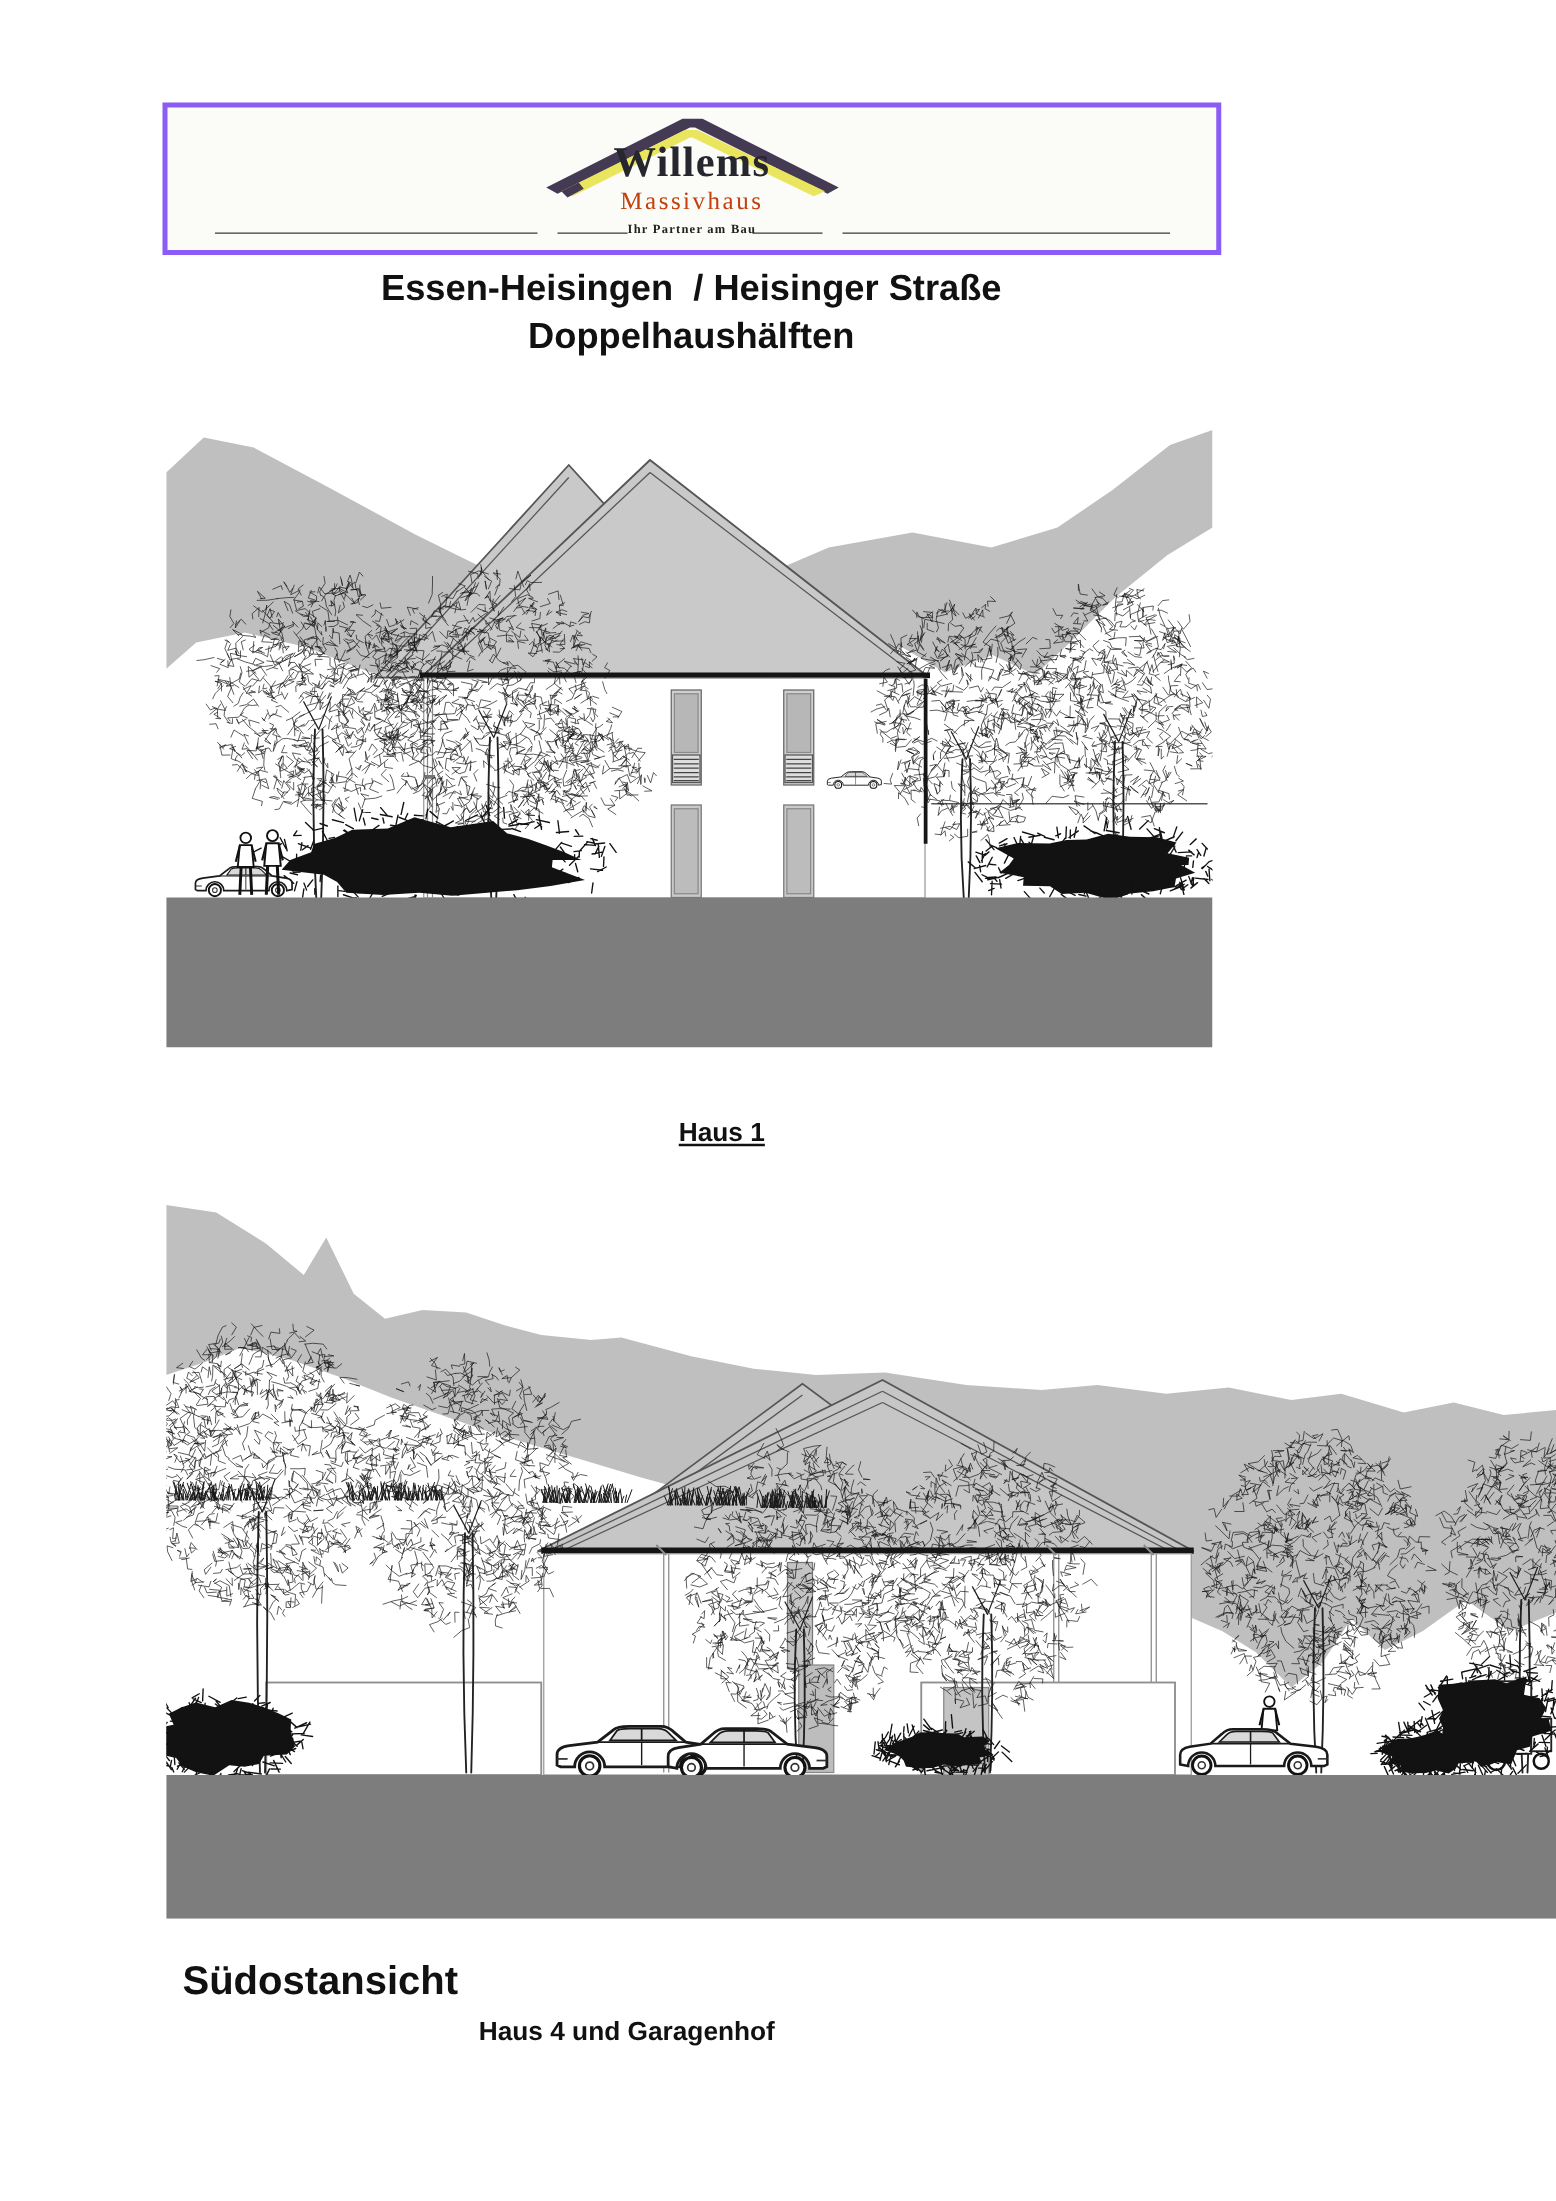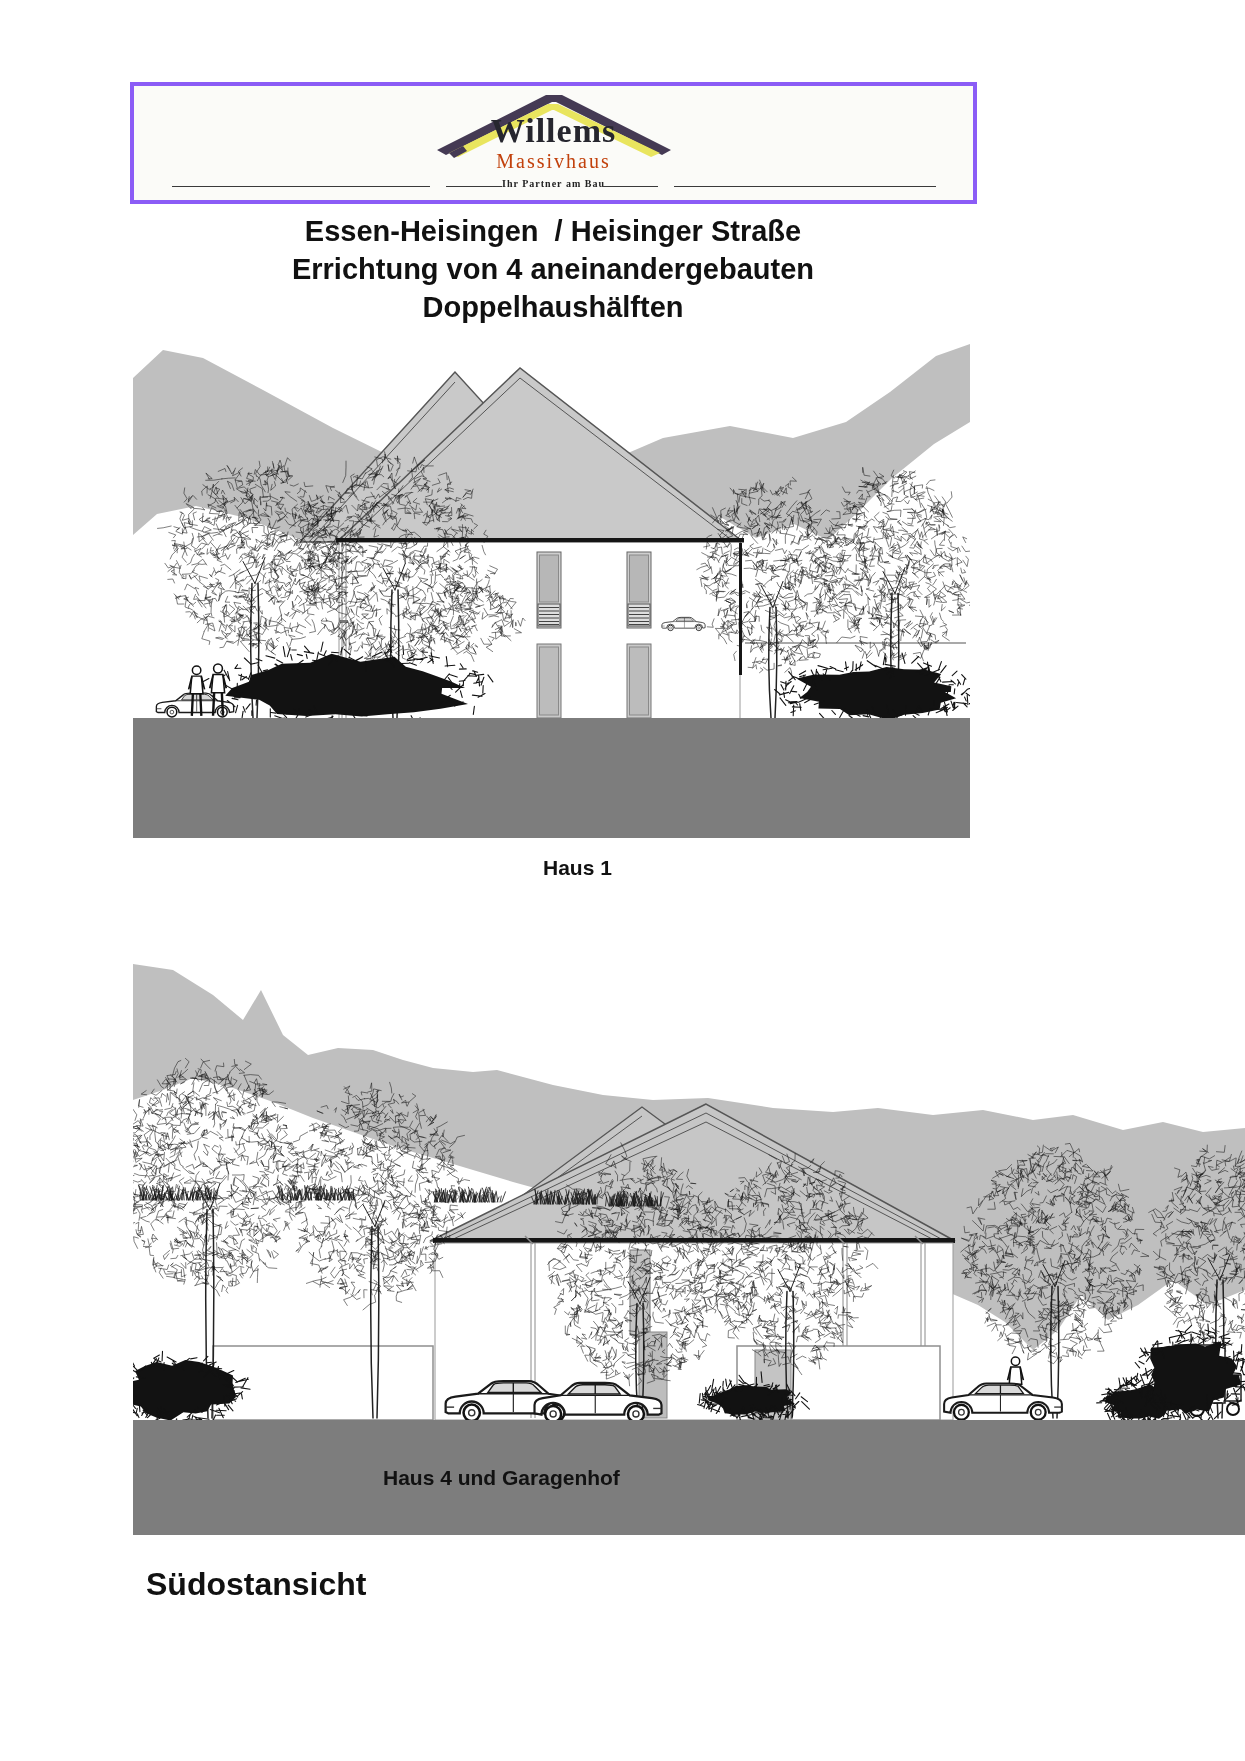--- a/index.html
+++ b/index.html
@@ -24,23 +24,23 @@
   .tagline{position:absolute;left:0;right:0;top:0;text-align:center;
            font-family:"Liberation Serif",serif;font-size:10px;font-weight:bold;
            letter-spacing:1px;color:#222;}
   
   .title{left:133px;top:212px;width:840px;text-align:center;font-weight:bold;
          font-size:29px;line-height:38px;letter-spacing:0;}
   .title div{white-space:pre-wrap;}
   
   .caption{font-weight:bold;font-size:21px;}
   .heading{font-weight:bold;font-size:32px;letter-spacing:0;}
-  .cap1{left:543px;top:856px;}
+  .cap1{left:543px;top:895px;text-decoration:underline;}
   .head1{left:146px;top:922px;}
-  .cap2{left:383px;top:1466px;}
+  .cap2{left:383px;top:1614px;}
   .head2{left:146px;top:1566px;}
   svg{display:block;}
 </style>
 </head>
 <body>
 
 <div class="page">
 
   <div class="abs banner">
     <svg class="roof-logo" width="250" height="72" viewBox="0 0 250 72">
@@ -54,21 +54,20 @@
       <span class="rule l1"></span>
       <span class="rule l2"></span>
       <span class="tagline">Ihr Partner am Bau</span>
       <span class="rule r1"></span>
       <span class="rule r2"></span>
     </div>
   </div>
 
   <div class="abs title">
     <div>Essen-Heisingen  / Heisinger Straße</div>
-    <div>Errichtung von 4 aneinandergebauten</div>
     <div>Doppelhaushälften</div>
   </div>
 
   <svg id="d1" class="abs" style="left:133px;top:310px;" width="837" height="528" viewBox="0 0 837 528">
     <defs>
       <g id="car">
         <path d="M4,27 L4,21 Q4,17 11,16 L27,14 L36,7 Q38,5 45,5 L63,5 Q67,5 70,8 L77,14 L90,16 Q96,17 96,21 L96,27 L91,28 A8.5,8.5 0 0 0 74,28 L31,28 A8.5,8.5 0 0 0 14,28 L6,28 Z" fill="#ffffff" stroke="#1a1a1a" stroke-width="1.6"></path>
         <path d="M34,13 L38,7.5 Q39.5,6.3 45,6.3 L61,6.3 Q65,6.3 67,8.5 L71.5,13 Z" fill="#d9d9d9" stroke="#1a1a1a" stroke-width="1"></path>
         <line x1="52" y1="6.3" x2="52" y2="13" stroke="#1a1a1a" stroke-width="1"></line>
         <line x1="27" y1="14" x2="77" y2="14" stroke="#1a1a1a" stroke-width="1"></line>

